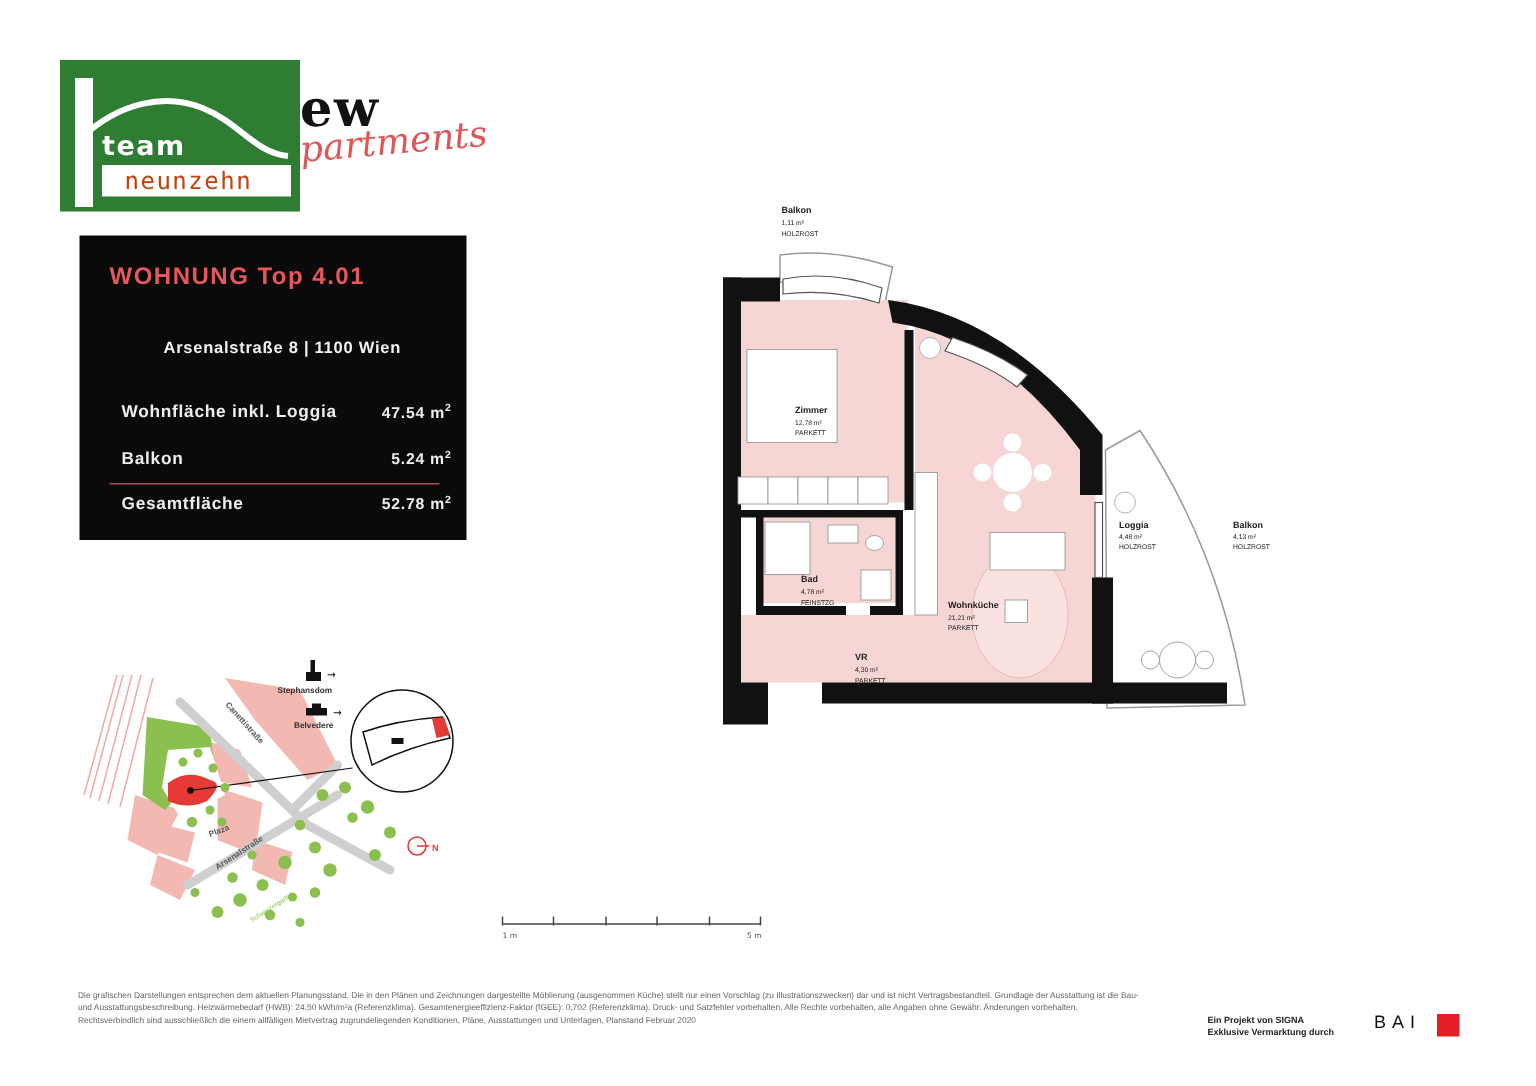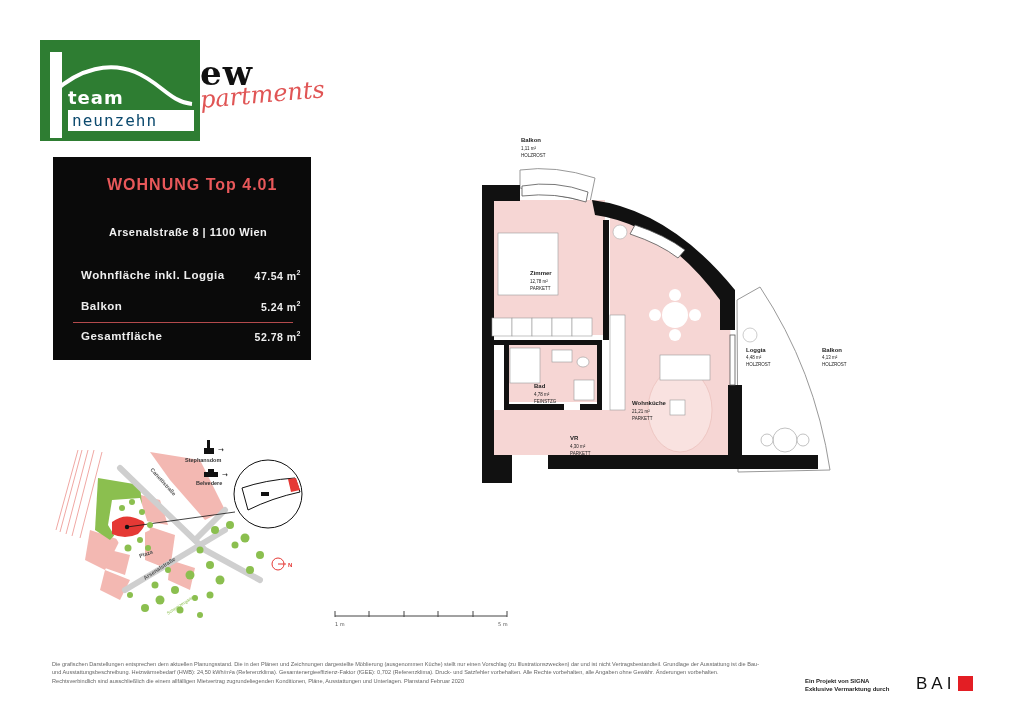--- a/index.html
+++ b/index.html
@@ -2,42 +2,42 @@
 <html><head>
 <meta charset="utf-8">
 <style>
   * { box-sizing: border-box; margin: 0; padding: 0; }
   html, body { width: 1024px; height: 724px; background: #ffffff; overflow: hidden; }
   body { position: relative; font-family: "DejaVu Sans", sans-serif; color: #111; }
 
   .logo-box { position: absolute; left: 40px; top: 40px; width: 160px; height: 101px; background: #2e7d32; }
   .logo-stem { position: absolute; left: 10px; top: 12px; width: 12px; height: 86px; background: #fff; }
   .logo-team { position: absolute; left: 28px; top: 47px; color: #fff; font-family: "DejaVu Sans", sans-serif; font-size: 18px; letter-spacing: 1px; font-weight: bold; }
-  .logo-band { position: absolute; left: 28px; top: 70px; width: 126px; height: 21px; background: #fff; color: #0c4a6e; font-family: "DejaVu Sans Mono", monospace; font-size: 16px; line-height: 21px; padding-left: 4px; letter-spacing: 1px; }
+  .logo-band { position: absolute; left: 28px; top: 70px; width: 126px; height: 21px; background: #fff; color: #c2410c; font-family: "DejaVu Sans Mono", monospace; font-size: 16px; line-height: 21px; padding-left: 15px; letter-spacing: 1px; }
   .logo-curve { position: absolute; left: 0; top: 0; }
   .brand-ew { position: absolute; left: 200px; top: 53px; font-family: "DejaVu Serif", serif; font-weight: bold; font-size: 34px; color: #111; letter-spacing: 1px; text-align: center; }
   .brand-apartments { position: absolute; left: 200px; top: 86px; font-family: "DejaVu Serif", serif; font-style: italic; font-size: 24px; color: #e05555; transform: rotate(-5deg); transform-origin: left; }
 
   .info-panel { position: absolute; left: 53px; top: 157px; width: 258px; height: 203px; background: #0a0a0a; color: #fff; }
-  .info-title { position: absolute; left: 20px; top: 19px; font-family: "Liberation Sans", sans-serif; font-weight: bold; font-size: 16px; color: #e8585a; letter-spacing: 1px; white-space: nowrap; margin-left: 34px; }
+  .info-title { position: absolute; left: 20px; top: 19px; font-family: "Liberation Sans", sans-serif; font-weight: bold; font-size: 16px; color: #e8585a; letter-spacing: 1px; white-space: nowrap; }
   .info-title.l2 { top: 43px; }
   .info-address { position: absolute; left: 20px; top: 69px; font-size: 11px; color: #f1f1f1; font-family: "Liberation Sans", sans-serif; font-weight: bold; letter-spacing: 0.5px; white-space: nowrap; margin-left: 36px; }
   .info-row { position: absolute; left: 28px; width: 220px; font-family: "Liberation Sans", sans-serif; font-size: 11.5px; font-weight: bold; color: #eee; letter-spacing: 0.5px; display: flex; justify-content: space-between; }
   .info-row .val { font-size: 10.5px; }
   .info-row .val sup { font-size: 7px; }
   .info-divider { position: absolute; left: 20px; top: 165px; width: 220px; height: 1px; background: #b44a4c; }
 
   .map { position: absolute; left: 50px; top: 430px; }
   .plan { position: absolute; left: 470px; top: 130px; }
   .scale { position: absolute; left: 330px; top: 605px; }
   .scale-label { position: absolute; font-size: 5px; color: #555; }
 
   .footer-text { position: absolute; left: 52px; top: 660px; width: 710px; font-family: "Liberation Sans", sans-serif; font-size: 5.6px; line-height: 8.3px; color: #666; }
   .footer-credit { position: absolute; left: 805px; top: 677px; font-family: "Liberation Sans", sans-serif; font-weight: bold; font-size: 6px; line-height: 8px; color: #222; }
-  .bai { position: absolute; left: 916px; top: 674px; font-family: "Liberation Sans", sans-serif; font-size: 17px; letter-spacing: 4px; color: #111; }
+  .bai { position: absolute; left: 916px; top: 674px; font-family: "Liberation Sans", sans-serif; font-size: 12px; letter-spacing: 4px; color: #111; }
   .bai-square { position: absolute; left: 958px; top: 676px; width: 15px; height: 15px; background: #e31e24; }
 </style>
 </head>
 <body>
 
 <div class="logo-box">
   <svg class="logo-curve" width="160" height="101">
     <path d="M14 52 C 40 28, 70 22, 95 32 C 120 42, 130 62, 152 64" stroke="#fff" stroke-width="4" fill="none"></path>
   </svg>
   <div class="logo-stem"></div>

